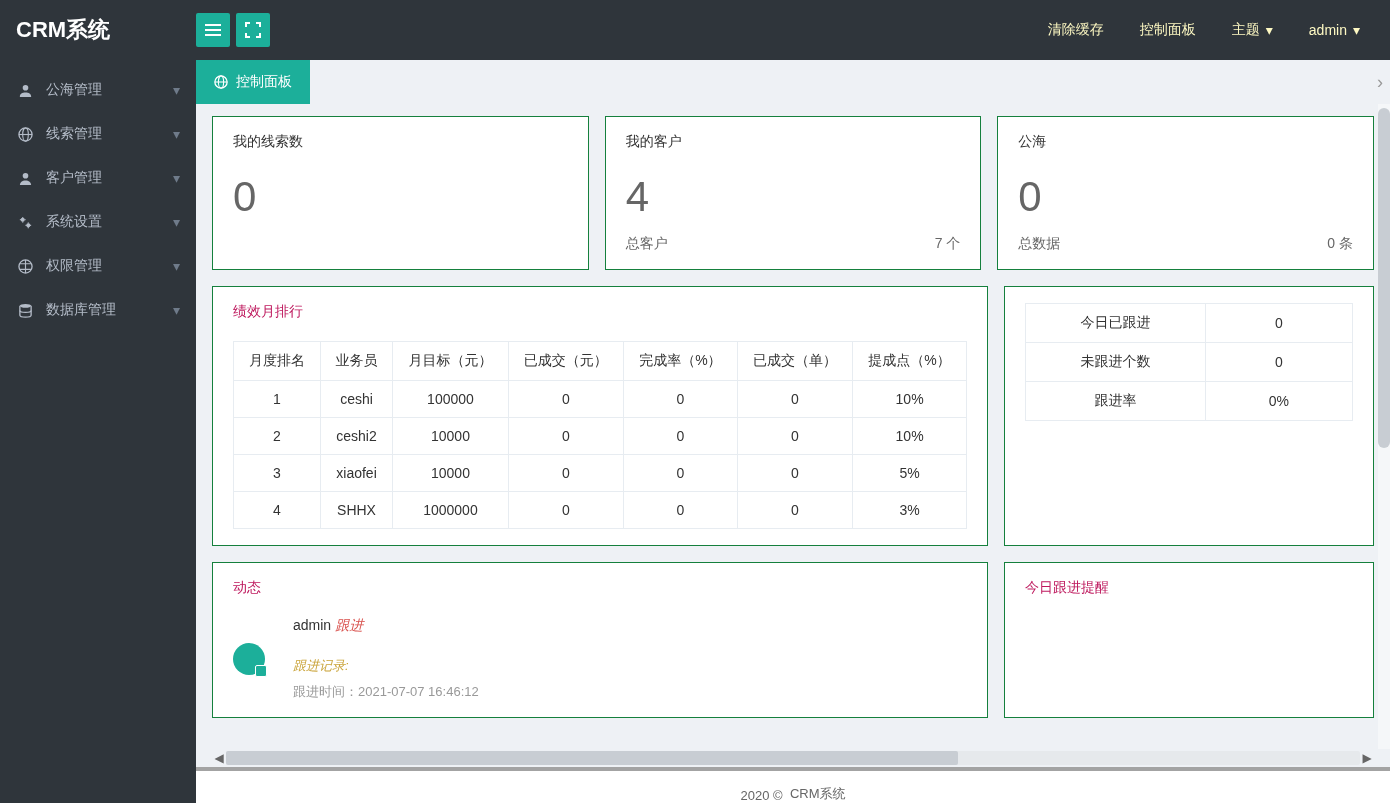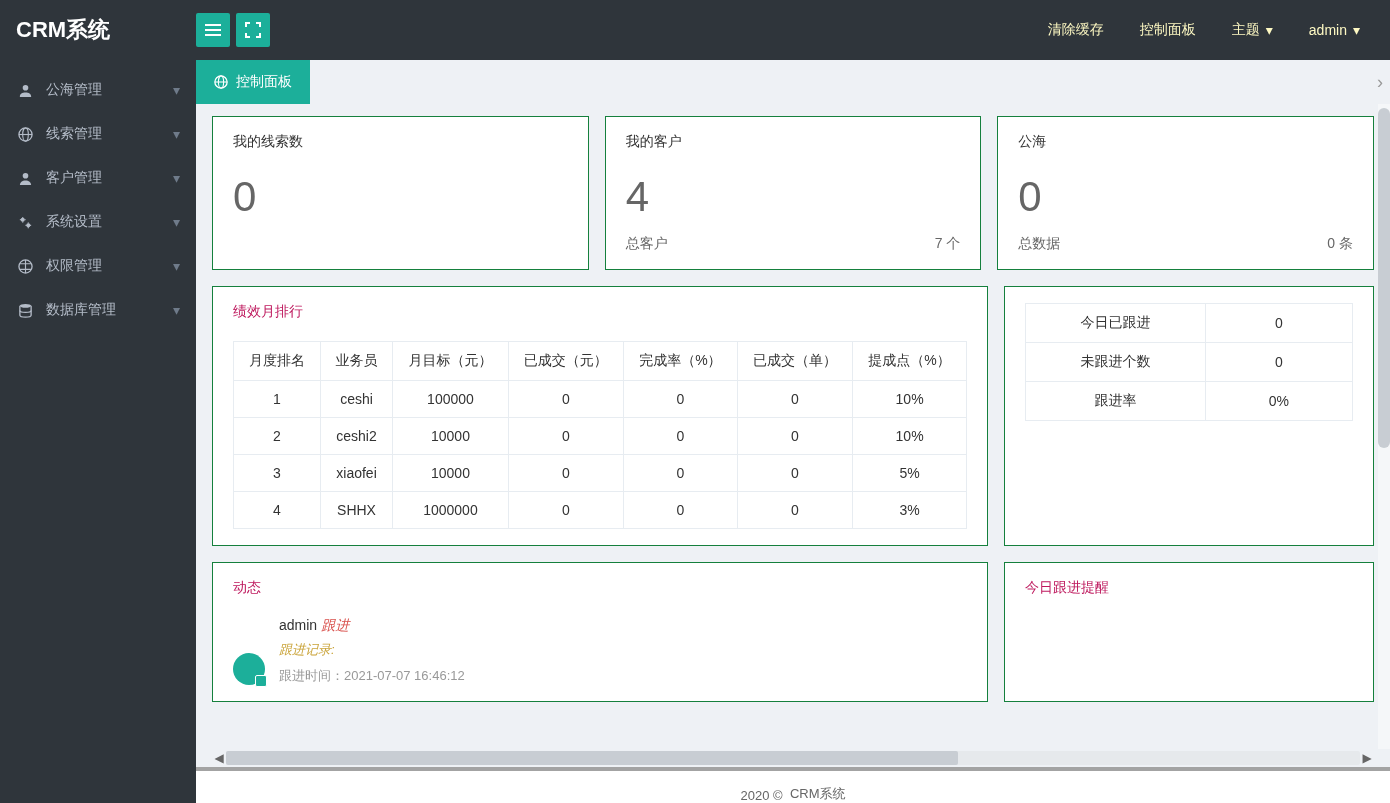--- a/index.html
+++ b/index.html
@@ -33,26 +33,26 @@
 .kpi .title{font-size:14px;color:#333;margin-bottom:22px}
 .kpi .big{font-size:42px;color:#666;font-weight:300;margin-bottom:14px}
 .kpi .foot{display:flex;justify-content:space-between;color:#666;font-size:14px}
 .panel-title{font-size:14px;color:#be185d;margin-bottom:20px}
 table{width:100%;border-collapse:collapse}
 th,td{border:1px solid #e7ecf1;padding:10px 14px;text-align:center;font-weight:normal;font-size:14px;color:#333}
 th{color:#333}
 .todo{flex:0 0 370px}
 .todo table td:first-child{width:55%}
 .col-main{flex:1;min-width:0}
-.feed-item{display:flex;gap:14px;align-items:flex-end;margin-top:10px}
+.feed-item{display:flex;gap:28px;align-items:center;margin-top:10px}
 .avatar{width:32px;height:32px;background:#1caf9a;border-radius:50%;display:flex;align-items:center;justify-content:center;position:relative}
 .avatar-badge{position:absolute;bottom:-2px;right:-2px;width:12px;height:12px;background:#1caf9a;border:1px solid #fff;border-radius:2px}
 .feed-body{flex:1;font-size:14px;color:#333}
 .action{color:#d9534f;font-style:italic;margin-left:4px}
-.record{color:#caa43a;font-style:italic;font-size:13px;margin-top:6px}
+.record{color:#caa43a;font-style:italic;font-size:13px;margin-top:22px}
 .timestamp{color:#999;font-size:13px;margin-top:8px}
 .bottom-scroll{height:18px;position:relative;margin:0 16px}
 .bottom-scroll-track{position:absolute;left:14px;right:14px;top:2px;height:14px;background:#e6e9ec;border-radius:2px}
 .bottom-scroll-thumb{position:absolute;left:14px;top:2px;height:14px;width:63%;background:#c8cdd3;border-radius:2px}
 .bottom-scroll-arrow-l,.bottom-scroll-arrow-r{position:absolute;top:0;width:14px;height:18px;color:#666;display:flex;align-items:center;justify-content:center;font-size:12px}
 .bottom-scroll-arrow-l{left:0}.bottom-scroll-arrow-r{right:0}
 .footer{height:36px;flex:0 0 36px;display:flex;align-items:flex-end;justify-content:center;color:#666;font-size:13px;background:#fff;border-top:4px solid #a3a3a3}
 </style>
 </head>
 <body>

